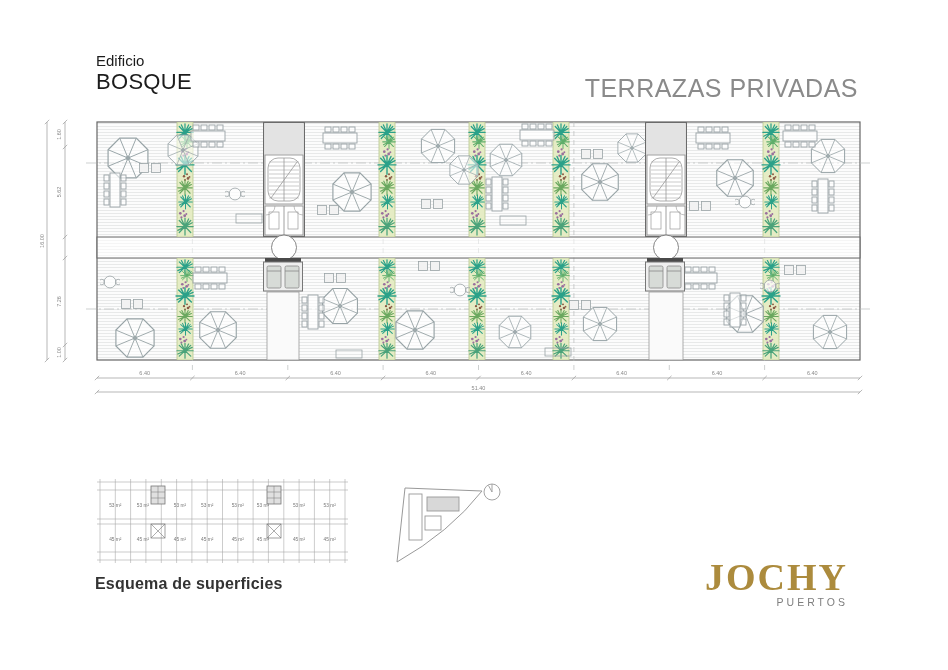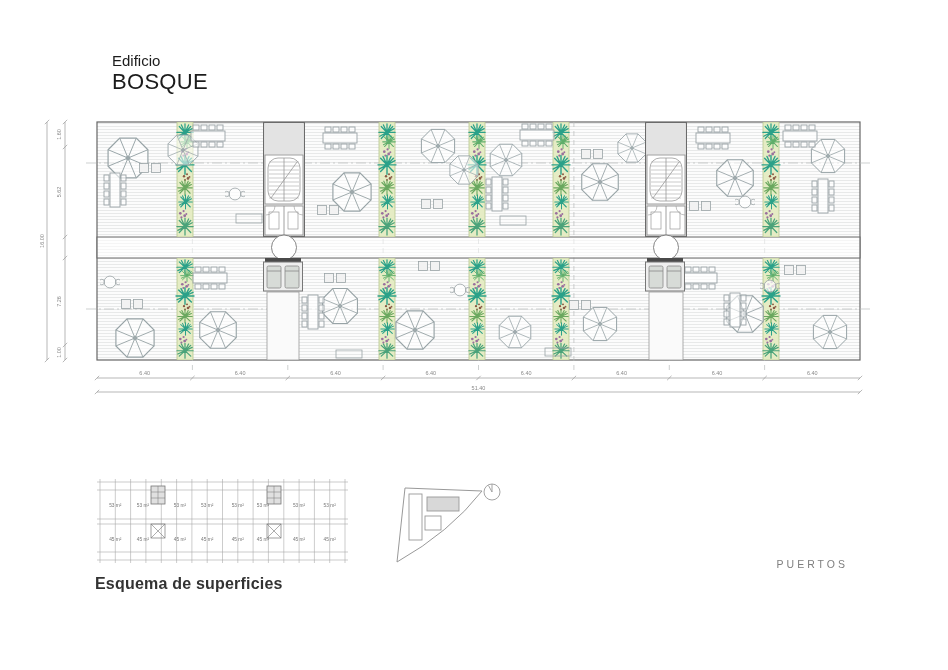--- a/index.html
+++ b/index.html
@@ -1,18 +1,18 @@
 <!DOCTYPE html>
 <html><head>
 <meta charset="utf-8">
 <style>
   html,body{margin:0;padding:0;background:#fff;}
   .page{position:relative;width:948px;height:670px;background:#ffffff;overflow:hidden;
         font-family:"Liberation Sans",sans-serif;}
-  .building-block{position:absolute;left:112px;top:52px;color:#1c1c1c;line-height:1.15;}
+  .building-block{position:absolute;left:96px;top:52px;color:#1c1c1c;line-height:1.15;}
   .building-label{font-size:15px;font-weight:400;}
   .building-name{font-size:22px;font-weight:400;letter-spacing:.3px;}
   .sheet-title{position:absolute;right:90px;top:74px;margin:0;font-size:25px;font-weight:400;
                color:#8a8a8a;letter-spacing:.5px;}
   .plan-svg{position:absolute;left:40px;top:110px;}
   .schema-svg{position:absolute;left:85px;top:470px;}
   .sitekey-svg{position:absolute;left:380px;top:472px;}
   .schema-caption{position:absolute;left:95px;top:575px;font-size:16px;font-weight:600;
                   color:#333;letter-spacing:.2px;}
   .logo{position:absolute;right:100px;top:558px;text-align:right;}
@@ -26,20 +26,21 @@
 </head>
 <body>
 
 <div class="page">
 
   <div class="building-block">
     <div class="building-label">Edificio</div>
     <div class="building-name">BOSQUE</div>
   </div>
 
+  <h1 class="sheet-title">TERRAZAS PRIVADAS</h1>
 
   <svg class="plan-svg" width="830" height="290" viewBox="0 0 830 290">
     <defs>
       <pattern id="hatch" width="4" height="3" patternUnits="userSpaceOnUse">
         <rect width="4" height="3" fill="#fcfcfc"></rect>
         <path d="M0 1.5 H4" stroke="#e3e5e5" stroke-width="0.8"></path>
       </pattern>
       <symbol id="burst" viewBox="-10 -10 20 20">
         <path d="M0,-9 L0,9 M-9,0 L9,0 M-6.4,-6.4 L6.4,6.4 M-6.4,6.4 L6.4,-6.4 M0,0 L-4,-8 M0,0 L4,-8 M0,0 L-8,4 M0,0 L8,-4" stroke="currentColor" fill="none" stroke-width="1.4" stroke-linecap="round"></path>
         <circle r="1.6" fill="currentColor"></circle>
@@ -296,16 +297,17 @@
     <rect x="29" y="22" width="13" height="46" fill="none" stroke="#999" stroke-width="0.9"></rect>
     <rect x="47" y="25" width="32" height="14" fill="#d8d8d8" stroke="#999" stroke-width="0.9"></rect>
     <rect x="45" y="44" width="16" height="14" fill="none" stroke="#999" stroke-width="0.9"></rect>
     <g stroke="#999" fill="none" stroke-width="0.9">
       <circle cx="112" cy="20" r="8"></circle>
       <path d="M112 20 L112 12 M112 20 L108.5 13.5"></path>
     </g>
   </svg>
 
   <div class="logo">
+    <div class="logo-brand">JOCHY</div>
     <div class="logo-sub">PUERTOS</div>
   </div>
 
 </div>
 
 </body></html>

